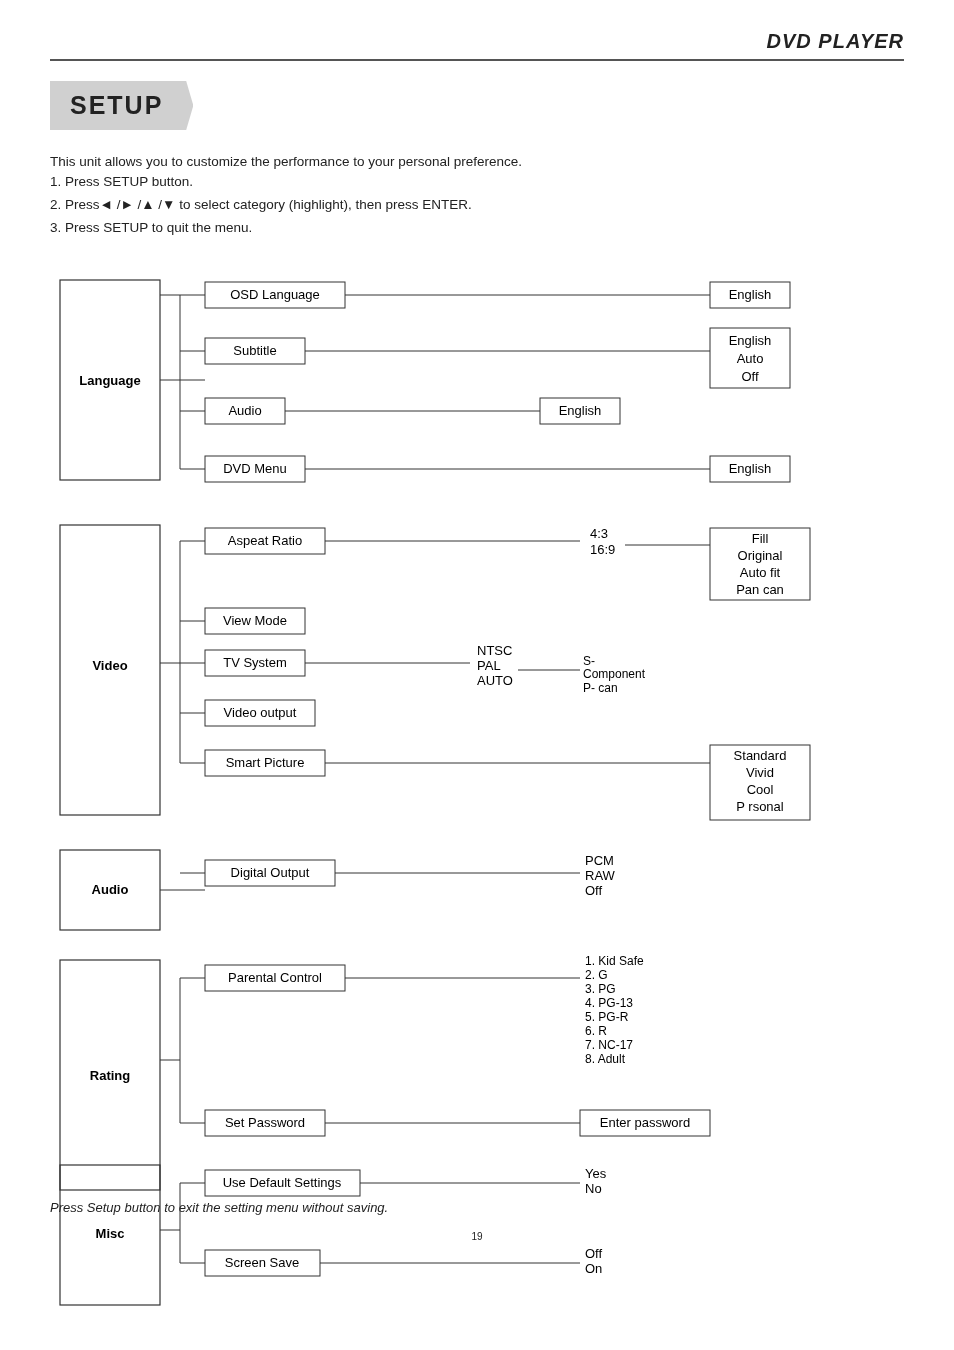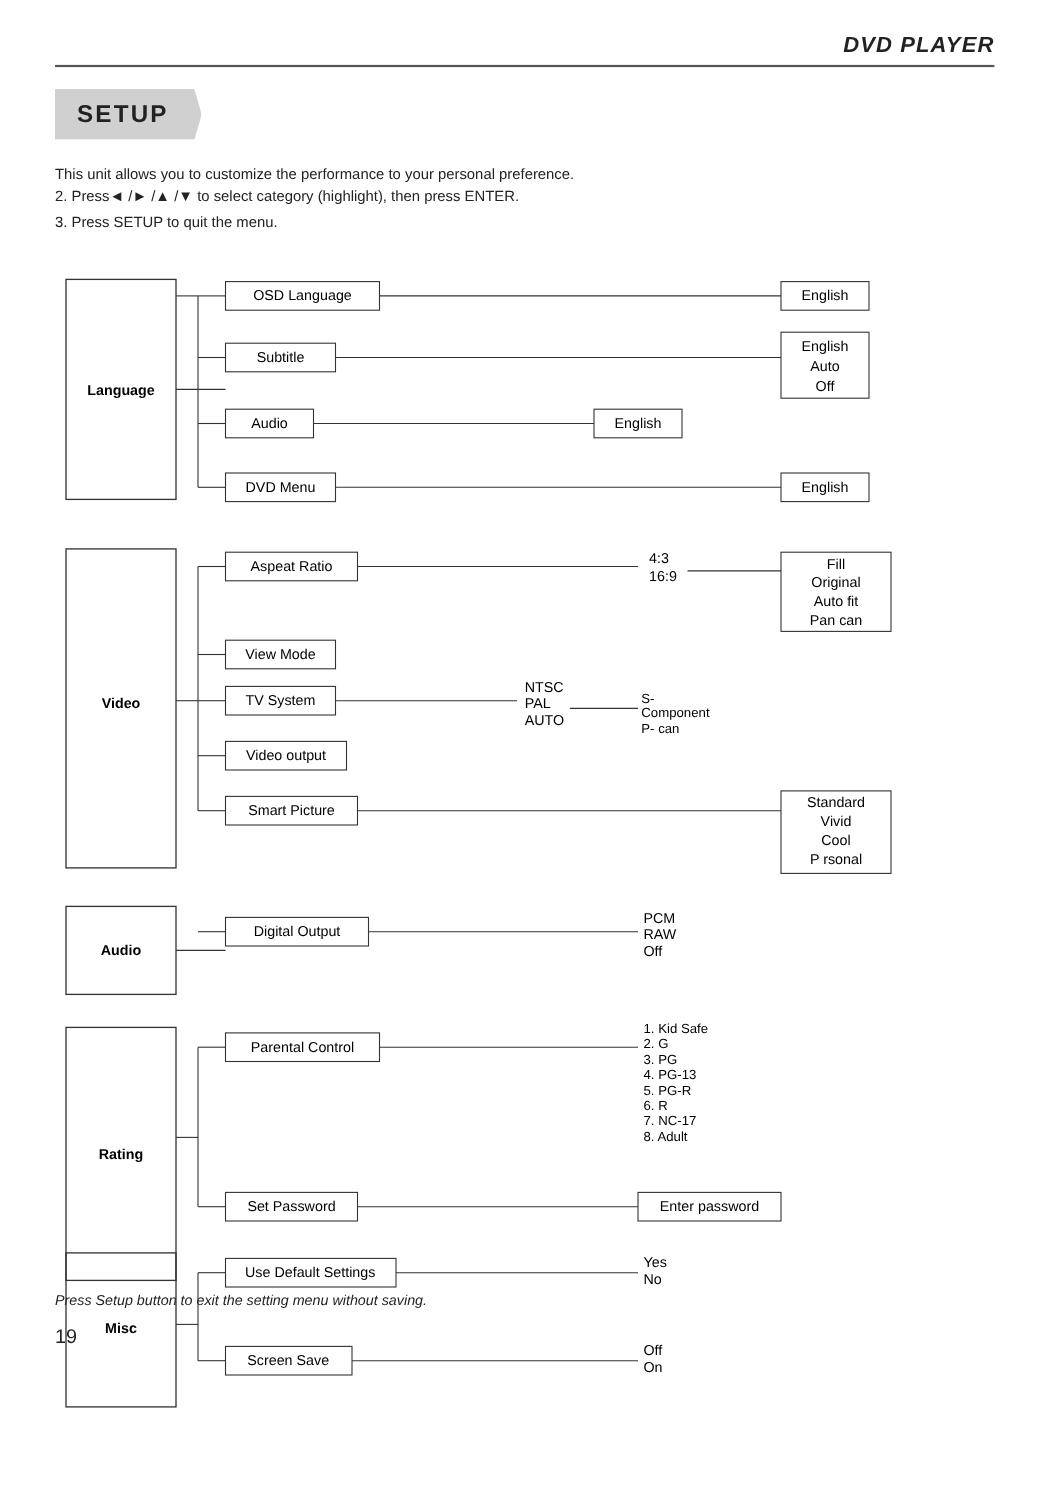--- a/index.html
+++ b/index.html
@@ -37,21 +37,21 @@
 
     
     .setup-box {
       display: inline-block;
       background: #d0d0d0;
       padding: 10px 30px 10px 20px;
       margin-bottom: 24px;
       clip-path: polygon(0 0, 95% 0, 100% 50%, 95% 100%, 0 100%);
     }
     .setup-box-title {
-      font-size: 22px;
+      font-size: 25px;
       font-weight: bold;
       letter-spacing: 2px;
       text-align: center;
     }
 
     
     .intro-text {
       font-size: 13.5px;
       margin-bottom: 2px;
     }
@@ -76,21 +76,22 @@
     }
 
     
     .footer-text {
       font-size: 13px;
       margin-top: 30px;
       margin-bottom: 16px;
       font-style: italic;
     }
     .page-number {
-      font-size: 18px;
+      text-align: center;
+      font-size: 10px;
     }
   </style>
 </head>
 <body>
 
 <div class="page">
   
   <div class="header">
     <span class="header-title">DVD PLAYER</span>
   </div>
@@ -98,20 +99,21 @@
   
   <div class="setup-box">
     <span class="setup-box-title">SETUP</span>
   </div>
 
   
   <p class="intro-text">This unit allows you to customize the performance to your personal preference.</p>
 
   
   <div class="instructions">
+    <div>1. Press SETUP button.</div>
     <div>2. Press◄ /► /▲ /▼ to select category (highlight), then press ENTER.</div>
     <div>3. Press SETUP to quit the menu.</div>
   </div>
 
   
   <div class="diagram">
     <svg viewBox="0 0 854 880" xmlns="http://www.w3.org/2000/svg">
 
       <rect x="10" y="10" width="100" height="200" fill="none" stroke="#333" stroke-width="1.2"></rect>
 

